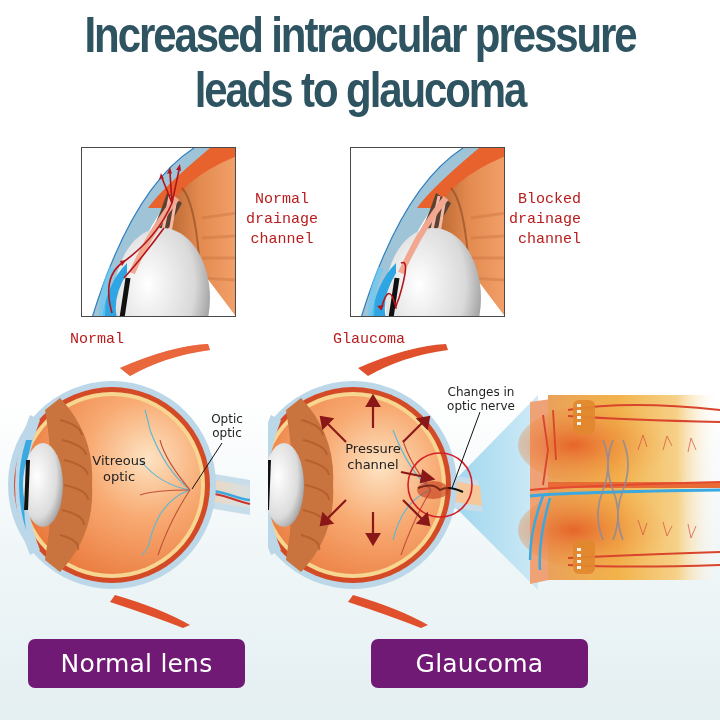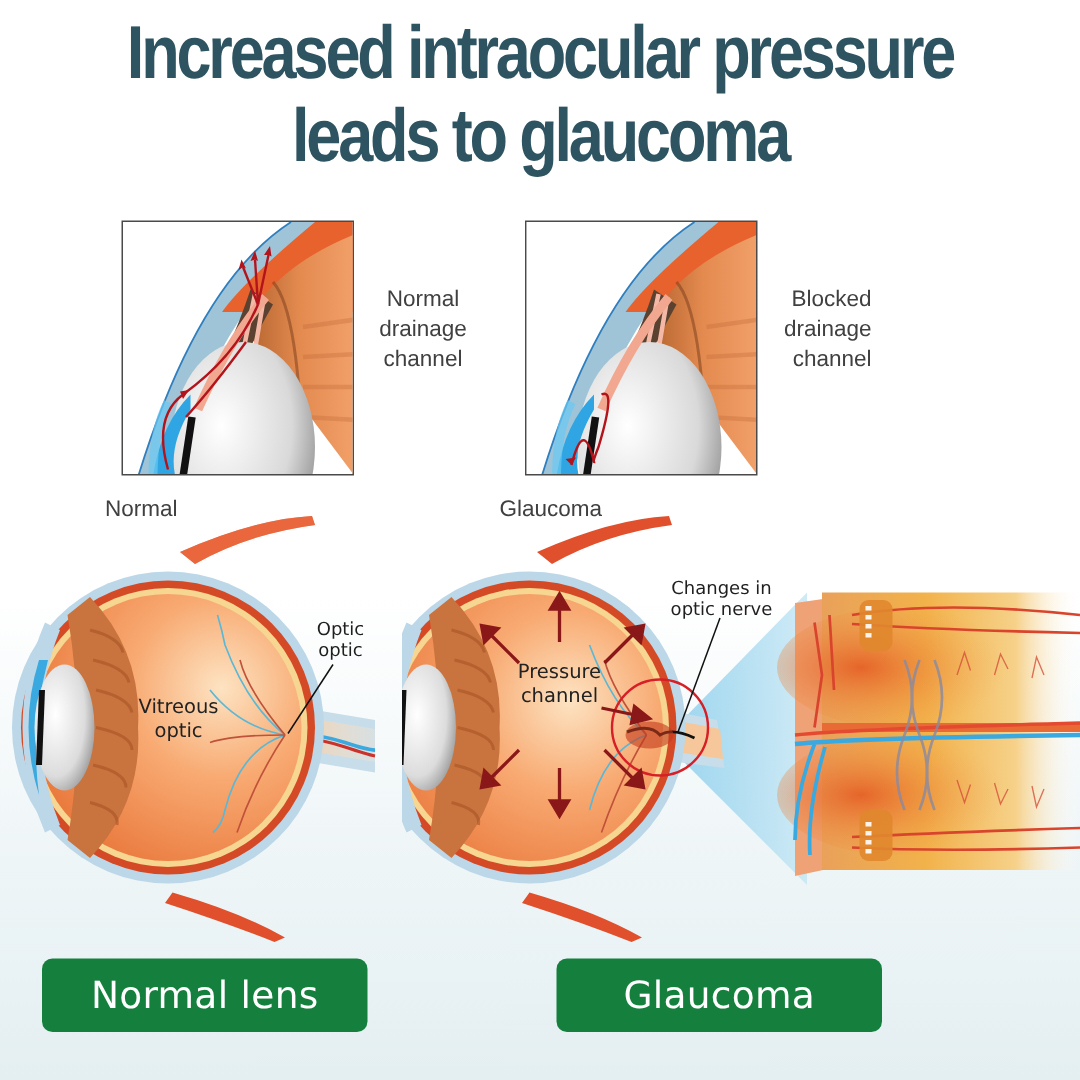--- a/index.html
+++ b/index.html
@@ -16,38 +16,38 @@
     font-weight:bold; font-size:50px; line-height:55px;
     letter-spacing:-2.5px;
     transform: scaleX(0.84);
   }
   .inset {
     position:absolute; width:155px; height:170px;
     border:1.5px solid #4a4a4a; background:#fff; overflow:hidden;
   }
   .inset svg { display:block; }
   .label {
-    position:absolute; color:#404040;
-    font-family: Liberation Sans, sans-serif; font-size:15px; line-height:20px;
+    position:absolute; color:#b91c1c;
+    font-family: Liberation Mono, monospace; font-size:15px; line-height:20px;
     text-align:center;
   }
   .small-label {
     position:absolute; color:#1f1f1f;
     font-family: "DejaVu Sans", sans-serif; font-size:12px; line-height:14px;
     text-align:center;
   }
   .mid-label {
     position:absolute; color:#222;
     font-family: "DejaVu Sans", sans-serif; font-size:13px; line-height:16px;
     text-align:center;
   }
   .eye-svg { position:absolute; }
   .btn {
     position:absolute; top:639px; height:49px; width:217px;
-    background:#15803d; border-radius:7px;
+    background:#701a75; border-radius:7px;
     color:#fff; font-family:"DejaVu Sans", sans-serif; font-size:25px;
     display:flex; align-items:center; justify-content:center;
     letter-spacing:0.2px;
   }
 </style>
 </head>
 <body>
 
 <div class="title">
   <div>Increased intraocular pressure</div>
@@ -208,21 +208,21 @@
     <path d="M190 150 Q160 160 150 200 Q148 210 142 215" stroke="#5ab8d6"></path>
     <path d="M190 150 Q160 145 140 120" stroke="#5ab8d6"></path>
     <path d="M190 150 Q165 120 160 100" stroke="#c0523a"></path>
     <path d="M190 150 Q155 150 140 155" stroke="#c0523a"></path>
     <path d="M190 150 Q170 180 158 215" stroke="#c0523a"></path>
   </g>
 
   <line x1="192" y1="149" x2="222" y2="103" stroke="#111" stroke-width="1"></line>
 </svg>
 
-<div class="mid-label" style="left:84px; top:464px; width:70px;">
+<div class="mid-label" style="left:84px; top:453px; width:70px;">
   <div>Vitreous</div>
   <div>optic</div>
 </div>
 <div class="small-label" style="left:204px; top:412px; width:46px;">
   <div>Optic</div>
   <div>optic</div>
 </div>
 
 <svg class="eye-svg" style="left:268px; top:340px;" width="452" height="290" viewBox="0 0 452 290">
   <defs>

